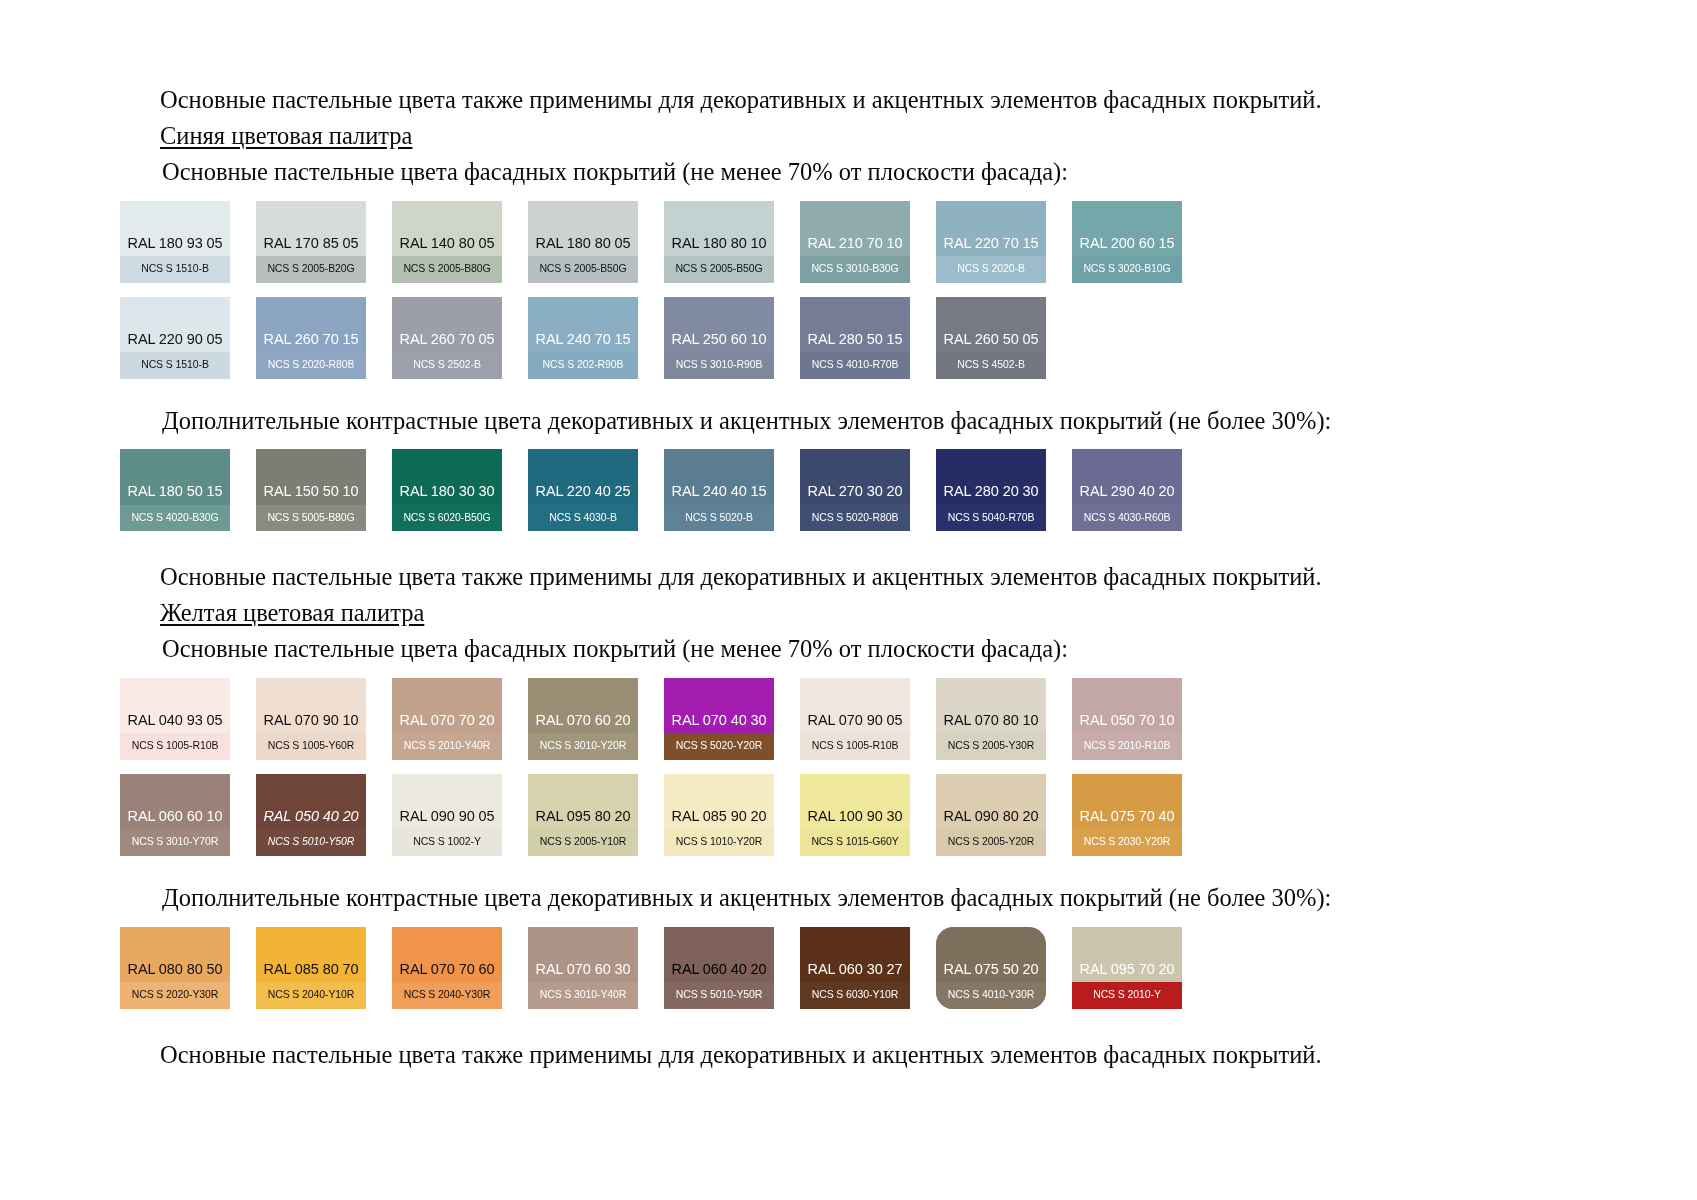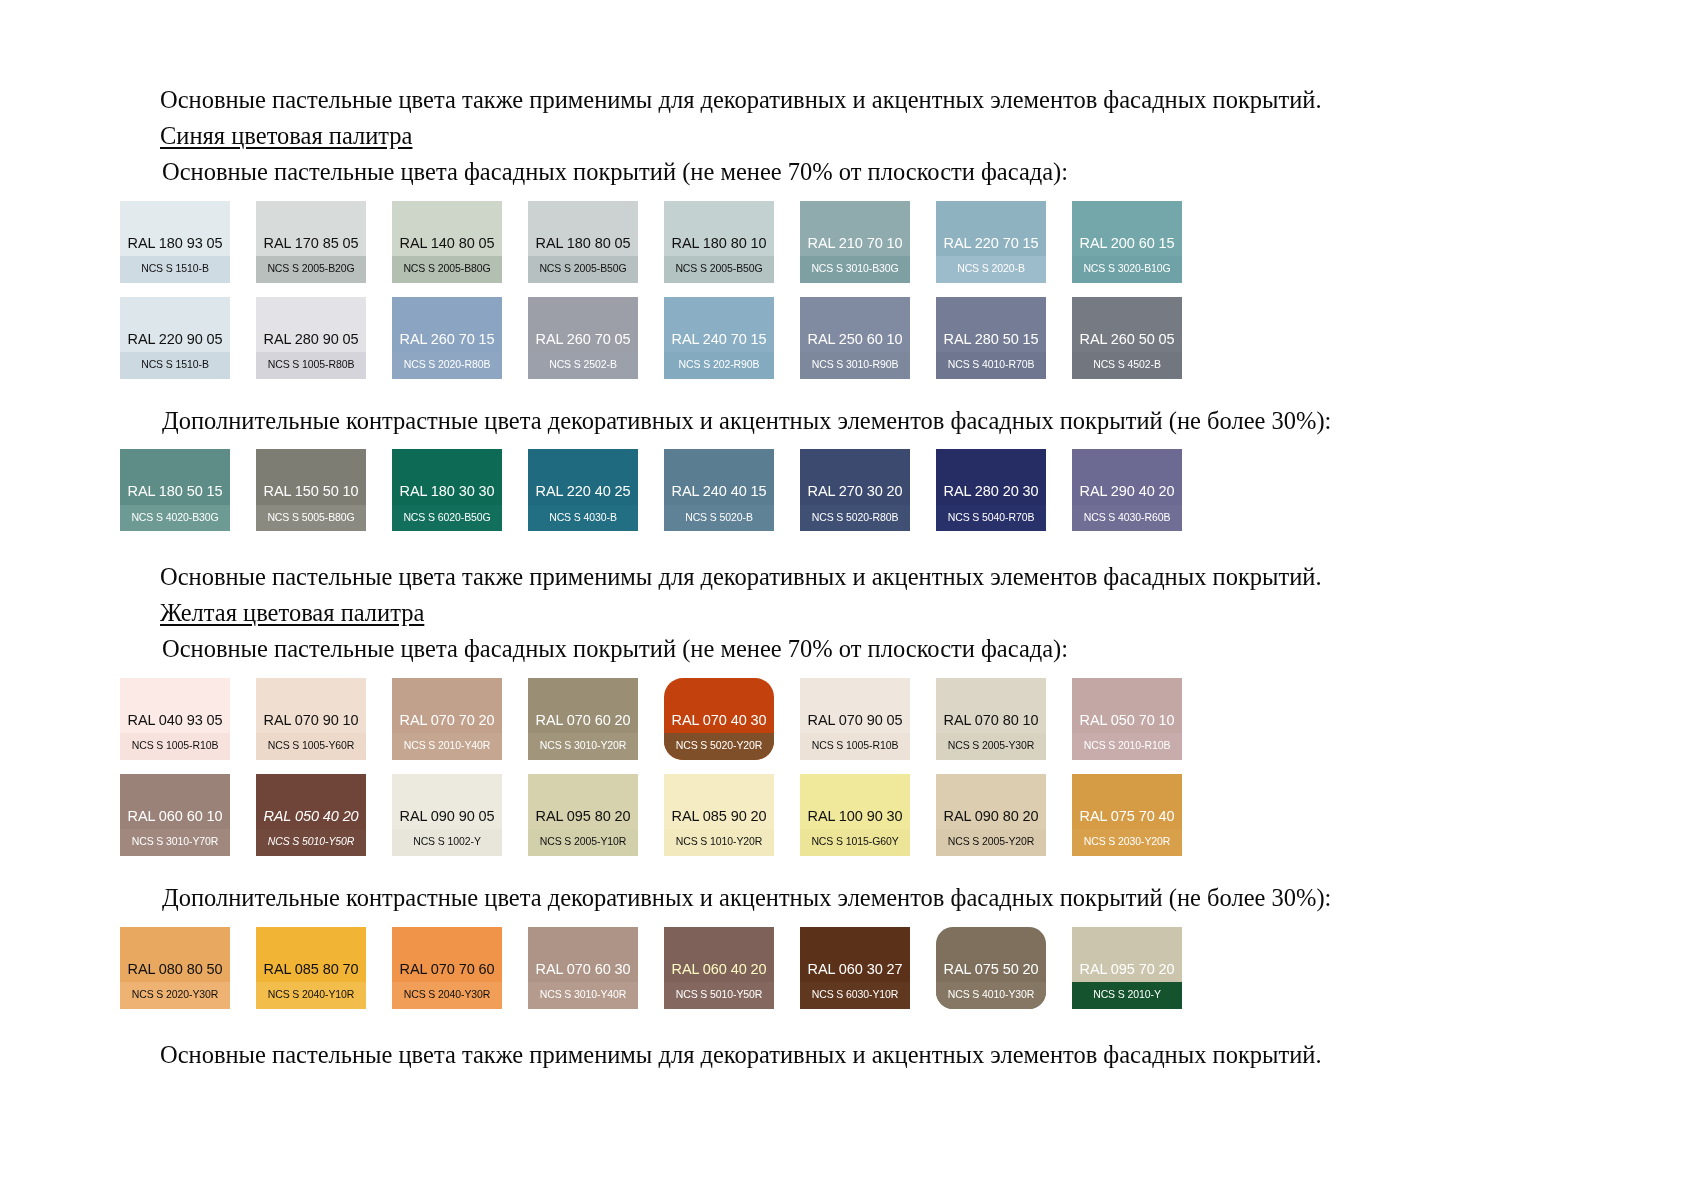--- a/index.html
+++ b/index.html
@@ -128,24 +128,20 @@
         <div class="ral" style="color: rgb(255, 255, 255);">RAL 200 60 15</div>
         <div class="ncs" style="color: rgb(255, 255, 255); background: rgb(111, 162, 166);">NCS S 3020-B10G</div>
       </div>
     </div>
   <div class="gap-sm"></div>
   <div class="swatch-row" id="blue-pastel-row2">
       <div class="swatch" style="background: rgb(221, 230, 234);">
         <div class="ral" style="color: rgb(17, 17, 17);">RAL 220 90 05</div>
         <div class="ncs" style="color: rgb(17, 17, 17); background: rgb(204, 217, 224);">NCS S 1510-B</div>
       </div>
-      <div class="swatch" style="background: rgb(227, 226, 230);">
-        <div class="ral" style="color: rgb(17, 17, 17);">RAL 280 90 05</div>
-        <div class="ncs" style="color: rgb(17, 17, 17); background: rgb(213, 212, 218);">NCS S 1005-R80B</div>
-      </div>
       <div class="swatch" style="background: rgb(139, 164, 194);">
         <div class="ral" style="color: rgb(255, 255, 255);">RAL 260 70 15</div>
         <div class="ncs" style="color: rgb(255, 255, 255); background: rgb(142, 166, 193);">NCS S 2020-R80B</div>
       </div>
       <div class="swatch" style="background: rgb(156, 159, 168);">
         <div class="ral" style="color: rgb(255, 255, 255);">RAL 260 70 05</div>
         <div class="ncs" style="color: rgb(255, 255, 255); background: rgb(155, 160, 170);">NCS S 2502-B</div>
       </div>
       <div class="swatch" style="background: rgb(138, 175, 196);">
         <div class="ral" style="color: rgb(255, 255, 255);">RAL 240 70 15</div>
@@ -226,21 +222,21 @@
         <div class="ncs" style="color: rgb(17, 17, 17); background: rgb(236, 217, 202);">NCS S 1005-Y60R</div>
       </div>
       <div class="swatch" style="background: rgb(194, 161, 140);">
         <div class="ral" style="color: rgb(255, 255, 255);">RAL 070 70 20</div>
         <div class="ncs" style="color: rgb(255, 255, 255); background: rgb(197, 166, 145);">NCS S 2010-Y40R</div>
       </div>
       <div class="swatch" style="background: rgb(154, 143, 116);">
         <div class="ral" style="color: rgb(255, 255, 255);">RAL 070 60 20</div>
         <div class="ncs" style="color: rgb(255, 255, 255); background: rgb(161, 150, 124);">NCS S 3010-Y20R</div>
       </div>
-      <div class="swatch" style="background: #c2410c; border-radius: 19px;">
+      <div class="swatch" style="background: #a21caf;">
         <div class="ral" style="color: rgb(255, 255, 255);">RAL 070 40 30</div>
         <div class="ncs" style="color: rgb(255, 255, 255); background: rgb(127, 79, 41);">NCS S 5020-Y20R</div>
       </div>
       <div class="swatch" style="background: rgb(239, 231, 221);">
         <div class="ral" style="color: rgb(17, 17, 17);">RAL 070 90 05</div>
         <div class="ncs" style="color: rgb(17, 17, 17); background: rgb(236, 226, 215);">NCS S 1005-R10B</div>
       </div>
       <div class="swatch" style="background: rgb(220, 214, 198);">
         <div class="ral" style="color: rgb(17, 17, 17);">RAL 070 80 10</div>
         <div class="ncs" style="color: rgb(17, 17, 17); background: rgb(216, 210, 193);">NCS S 2005-Y30R</div>
@@ -303,34 +299,34 @@
       </div>
       <div class="swatch" style="background: rgb(239, 148, 72);">
         <div class="ral" style="color: rgb(17, 17, 17);">RAL 070 70 60</div>
         <div class="ncs" style="color: rgb(17, 17, 17); background: rgb(241, 158, 88);">NCS S 2040-Y30R</div>
       </div>
       <div class="swatch" style="background: rgb(174, 148, 134);">
         <div class="ral" style="color: rgb(255, 255, 255);">RAL 070 60 30</div>
         <div class="ncs" style="color: rgb(255, 255, 255); background: rgb(180, 155, 141);">NCS S 3010-Y40R</div>
       </div>
       <div class="swatch" style="background: rgb(126, 98, 89);">
-        <div class="ral" style="color: #fef9c3;">RAL 060 40 20</div>
+        <div class="ral" style="color: #000000;">RAL 060 40 20</div>
         <div class="ncs" style="color: rgb(255, 255, 255); background: rgb(132, 104, 96);">NCS S 5010-Y50R</div>
       </div>
       <div class="swatch" style="background: rgb(91, 49, 25);">
         <div class="ral" style="color: rgb(255, 255, 255);">RAL 060 30 27</div>
         <div class="ncs" style="color: rgb(255, 255, 255); background: rgb(96, 55, 31);">NCS S 6030-Y10R</div>
       </div>
       <div class="swatch" style="background: rgb(126, 112, 92); border-radius: 17px;">
         <div class="ral" style="color: rgb(255, 255, 255);">RAL 075 50 20</div>
         <div class="ncs" style="color: rgb(255, 255, 255); background: rgb(133, 119, 99);">NCS S 4010-Y30R</div>
       </div>
       <div class="swatch" style="background: rgb(204, 197, 173);">
         <div class="ral" style="color: rgb(255, 255, 255);">RAL 095 70 20</div>
-        <div class="ncs" style="color: rgb(255, 255, 255); background: #14532d;">NCS S 2010-Y</div>
+        <div class="ncs" style="color: rgb(255, 255, 255); background: #b91c1c;">NCS S 2010-Y</div>
       </div>
     </div>
 
   <div class="gap-lg"></div>
 
   <p class="para indent1">Основные пастельные цвета также применимы для декоративных и акцентных элементов фасадных покрытий.</p>
 
 </div>
 
 </body></html>

